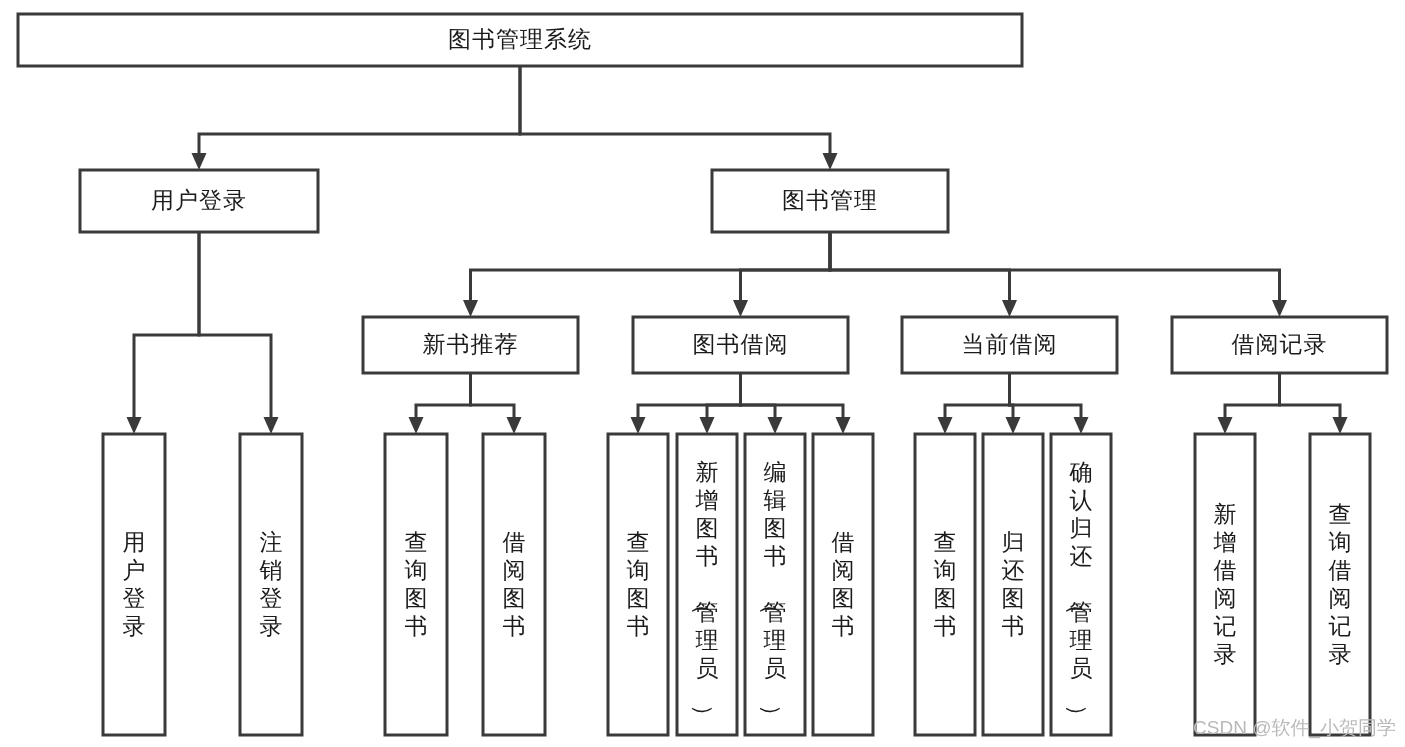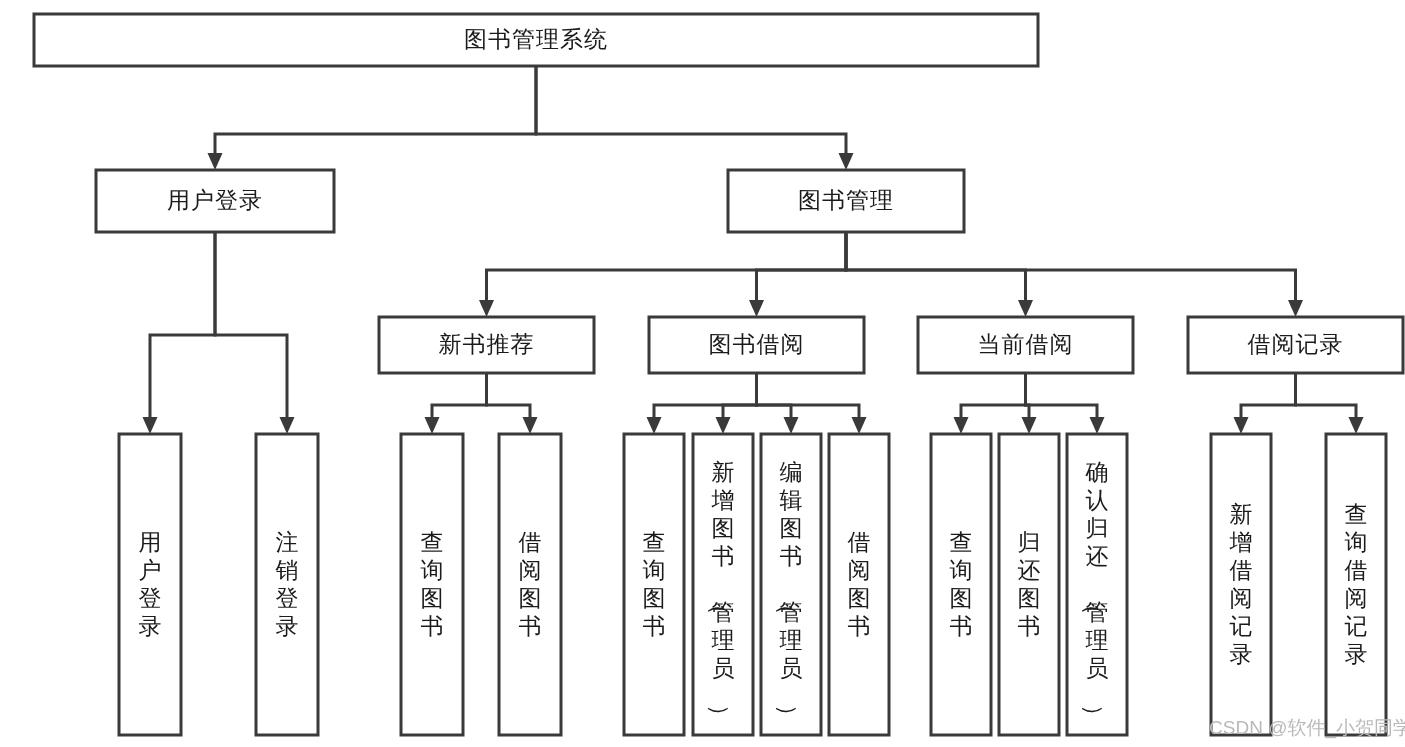--- a/index.html
+++ b/index.html
@@ -14,21 +14,20 @@
     font-family: "Liberation Sans", "DejaVu Sans", sans-serif;
     overflow: hidden;
     position: relative;
   }
   #diagram-root {
     position: absolute;
     left: 0;
     top: 0;
     width: 1270px;
     height: 747px;
-    padding-left: 16px;
   }
   svg#flowchart {
     display: block;
     width: 1405px;
     height: 747px;
     background: #ffffff;
   }
   .node-box {
     fill: #ffffff;
     stroke: #3a3a3a;

